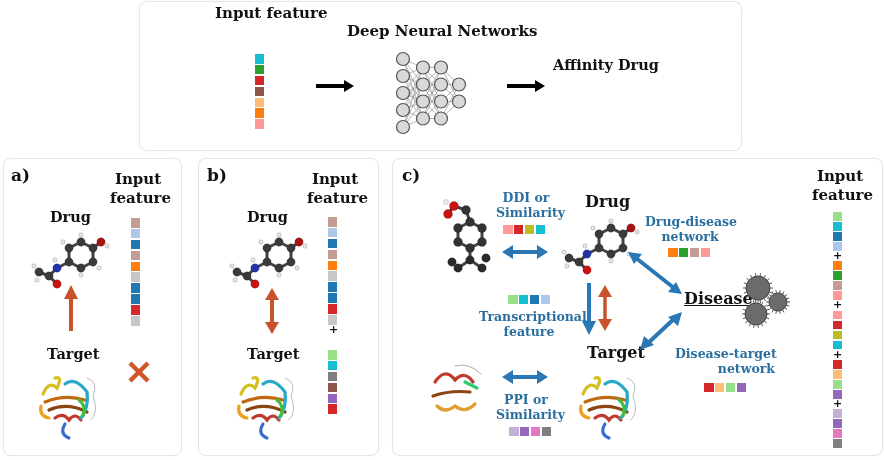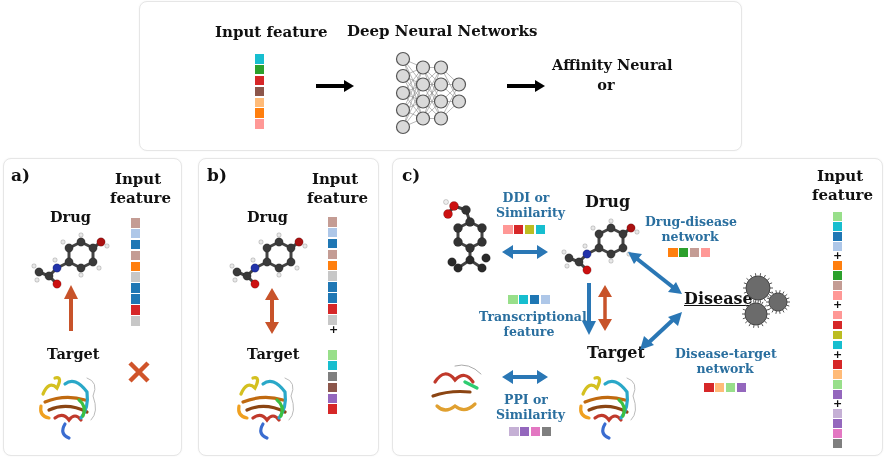--- a/index.html
+++ b/index.html
@@ -17,21 +17,21 @@
   .strip.h .cell { width: 9.5px; height: 9px; margin-right: 1.4px; margin-bottom: 0; }
   .plus { font-size: 11px; font-weight: bold; line-height: 8px; height: 8px; text-align: center; width: 9px;
           font-family: "DejaVu Sans", sans-serif; margin-bottom: 1.4px; }
   svg { position: absolute; overflow: visible; }
   .ml { display:block; }
 </style>
 </head>
 <body>
 
 <div class="panel" style="left:139px; top:1px; width:601px; height:148px;"></div>
-<div class="t blk" style="left:215px; top:23px; font-size:15px;">Input feature</div>
+<div class="t blk" style="left:215px; top:4px; font-size:15px;">Input feature</div>
 <div class="strip v" id="top-strip" style="left:255px; top:54px;">
     <div class="cell" style="background: rgb(23, 190, 207);"></div>
     <div class="cell" style="background: rgb(44, 160, 44);"></div>
     <div class="cell" style="background: rgb(214, 39, 40);"></div>
     <div class="cell" style="background: rgb(140, 86, 75);"></div>
     <div class="cell" style="background: rgb(255, 187, 120);"></div>
     <div class="cell" style="background: rgb(255, 127, 14);"></div>
     <div class="cell" style="background: rgb(255, 152, 150);"></div>
   </div>
 <svg style="left:316px; top:79px;" width="40" height="14">
@@ -98,22 +98,21 @@
     <circle cx="46" cy="53.5" r="6.5" fill="#d9d9d9" stroke="#555" stroke-width="1.2"></circle>
     <circle cx="46" cy="70.5" r="6.5" fill="#d9d9d9" stroke="#555" stroke-width="1.2"></circle>
     <circle cx="64" cy="36.5" r="6.5" fill="#d9d9d9" stroke="#555" stroke-width="1.2"></circle>
     <circle cx="64" cy="53.5" r="6.5" fill="#d9d9d9" stroke="#555" stroke-width="1.2"></circle>
   </svg>
 <svg style="left:507px; top:79px;" width="40" height="14">
     <path d="M0 7 H30" stroke="#000" stroke-width="4"></path>
     <path d="M28 1 L38 7 L28 13 Z" fill="#000"></path>
   </svg>
 <div class="t blk" style="left:552px; top:55px; width:108px; line-height:20px; font-size:14.5px;">
-  <span class="ml">Affinity Neural</span>
-  <span class="ml">or</span>
+  <span class="ml">Affinity Drug</span>
 </div>
 
 <div class="panel" style="left:3px; top:158px; width:177px; height:296px;"></div>
 <div class="t lbl" style="left:11px; top:165px;">a)</div>
 <div class="t blk" style="left:110px; top:170px; width:56px; line-height:19px; font-size:15px;">
   <span class="ml">Input</span>
   <span class="ml">feature</span>
 </div>
 <div class="t blk" style="left:50px; top:208px;">Drug</div>
 <svg class="mol-paracetamol" style="left:35px; top:230px;" width="70" height="60">
@@ -465,21 +464,21 @@
     <line x1="23.5" y1="32.47372055837118" x2="25" y2="29.87564434701786" stroke="#555" stroke-width="1"></line>
     <line x1="26.426488874308756" y1="34.92933629344807" x2="28.72462220366569" y2="33.000973464388444" stroke="#555" stroke-width="1"></line>
     <line x1="28.336618828644987" y1="38.23777842341764" x2="31.155696691002714" y2="37.21171799344063" stroke="#555" stroke-width="1"></line>
     <circle cx="18" cy="42" r="11" fill="#6b6b6b" stroke="#444"></circle>
   </svg>
 
 <svg style="left:640px; top:312px;" width="42" height="38">
     <path d="M36 5 L6 33" stroke="#2a77b5" stroke-width="4"></path>
     <path d="M42 0 L38 14 L28 5 Z M0 38 L4 24 L14 33 Z" fill="#2a77b5"></path>
   </svg>
-<div class="t blu" style="left:675px; top:346px; width:100px;">
+<div class="t blu" style="left:675px; top:346px; width:100px;text-align:right;">
   <span class="ml">Disease-target</span>
   <span class="ml">network</span>
 </div>
 <div class="strip h" id="c-dt" style="left:704px; top:383px;">
     <div class="cell" style="background: rgb(214, 39, 40);"></div>
     <div class="cell" style="background: rgb(255, 187, 120);"></div>
     <div class="cell" style="background: rgb(152, 223, 138);"></div>
     <div class="cell" style="background: rgb(148, 103, 189);"></div>
   </div>
 

